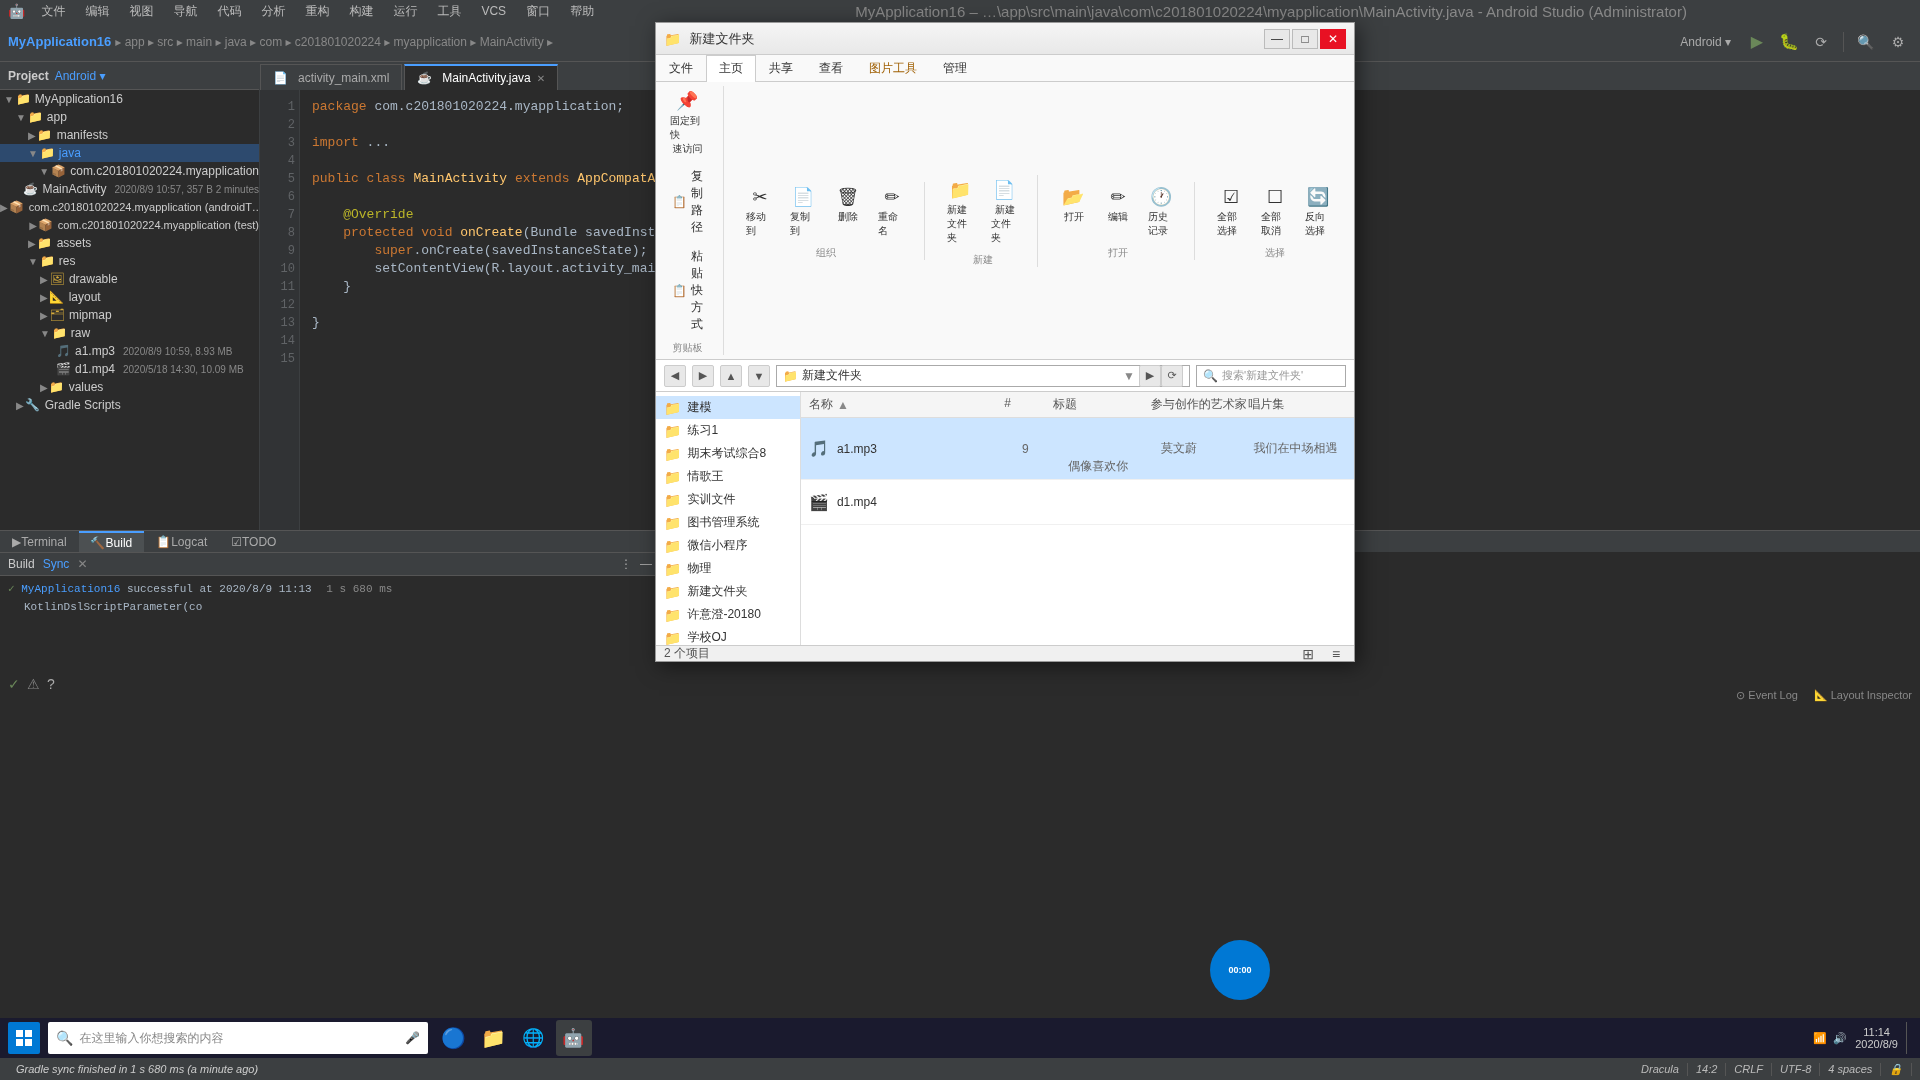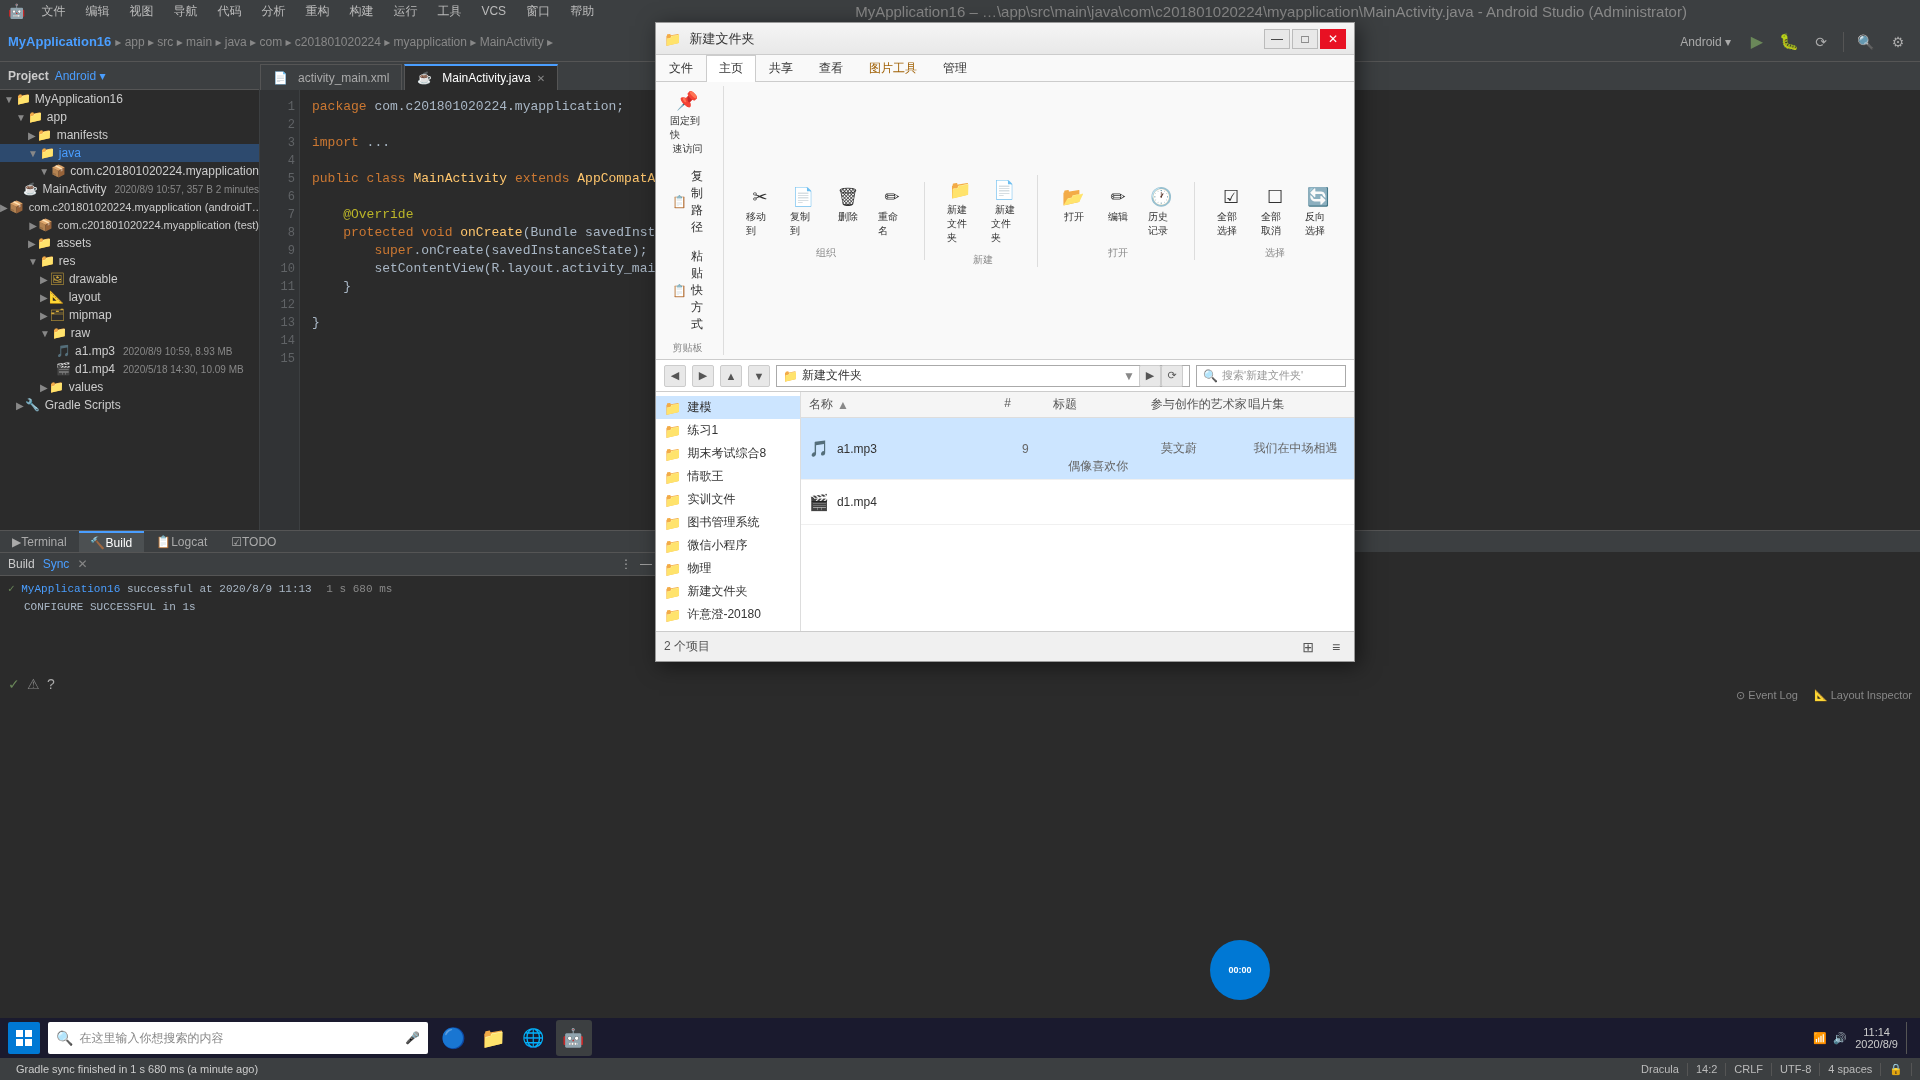--- a/index.html
+++ b/index.html
@@ -52,21 +52,21 @@
     .bottom-tab.active { color: #fff; background: #4c5052; border-top: 2px solid #4a9eff; }
 
     
     .build-panel { position: absolute; top: 552px; left: 0; width: 660px; height: 180px; background: #2b2b2b; border-top: 1px solid #555; overflow-y: auto; z-index: 7; }
     .build-header { display: flex; align-items: center; padding: 4px 8px; background: #3c3f41; gap: 8px; color: #ccc; font-size: 12px; border-bottom: 1px solid #555; }
     .build-content { padding: 4px 8px; font-size: 11px; color: #a9b7c6; line-height: 18px; font-family: 'Courier New', monospace; }
     .success-icon { color: #6a8759; }
     .build-link { color: #4a9eff; }
 
     
-    .status-bar { position: absolute; bottom: 0; left: 0; width: 100%; height: 22px; background: #3c3f41; display: flex; align-items: center; padding: 0 8px; z-index: 20; }
+    .status-bar { position: absolute; bottom: 0; left: 0; width: 100%; height: 22px; background: #3c3f41; display: flex; align-items: center; padding: 0 8px; z-index: 20; font-style: italic; }
     .status-item { color: #bbb; font-size: 11px; padding: 0 8px; border-right: 1px solid #555; }
     .status-right { margin-left: auto; display: flex; gap: 0; }
     .gradle-status { color: #ccc; font-size: 11px; margin-right: auto; padding-left: 8px; }
 
     
     .taskbar { position: absolute; bottom: 22px; left: 0; width: 100%; height: 40px; background: #1a1a2e; display: flex; align-items: center; padding: 0 8px; z-index: 15; }
     .taskbar-start { width: 32px; height: 32px; background: #0078d4; display: flex; align-items: center; justify-content: center; cursor: pointer; border-radius: 2px; }
     .taskbar-search { flex: 0 0 380px; height: 32px; background: #fff; border-radius: 2px; margin: 0 8px; display: flex; align-items: center; padding: 0 8px; gap: 6px; }
     .taskbar-apps { display: flex; gap: 4px; align-items: center; }
     .taskbar-app { width: 36px; height: 36px; display: flex; align-items: center; justify-content: center; cursor: pointer; border-radius: 3px; font-size: 20px; }
@@ -118,21 +118,21 @@
     .fm-file-row { display: flex; align-items: center; padding: 4px 8px; border-bottom: 1px solid #f0f0f0; font-size: 12px; color: #333; cursor: pointer; }
     .fm-file-row.selected { background: #cce5ff; }
     .fm-file-icon { margin-right: 8px; font-size: 16px; }
     .fm-file-name { flex: 2; }
     .fm-file-num { flex: 0.5; color: #666; }
     .fm-file-title { flex: 1; color: #666; margin-top: 36px; }
     .fm-file-artist { flex: 1; color: #666; }
     .fm-file-album { flex: 1; color: #666; }
 
     
-    .fm-status { height: 30px; background: #f0f0f0; border-top: 1px solid #ccc; display: flex; align-items: center; padding: 0 8px; font-size: 12px; color: #555; }
+    .fm-status { height: 16px; background: #f0f0f0; border-top: 1px solid #ccc; display: flex; align-items: center; padding: 0 8px; font-size: 12px; color: #555; }
     .fm-status-right { margin-left: auto; display: flex; gap: 8px; }
     .fm-view-btn { width: 20px; height: 20px; display: flex; align-items: center; justify-content: center; cursor: pointer; font-size: 14px; color: #555; }
 
     
     .bottom-right { position: absolute; top: 530px; right: 0; left: 660px; height: 180px; background: #2b2b2b; border-top: 1px solid #555; z-index: 7; }
 
     
     .clock-widget { position: absolute; bottom: 80px; right: 650px; width: 60px; height: 60px; background: #0078d4; border-radius: 50%; display: flex; align-items: center; justify-content: center; z-index: 200; }
     .clock-face { color: white; font-size: 9px; text-align: center; font-weight: bold; }
 
@@ -371,21 +371,21 @@
     <span style="color:#aaa;">—</span>
   </div>
   <div class="build-content">
     <div>
       <span class="success-icon">✓</span>
       <span class="build-link">MyApplication16</span>
       <span>successful at 2020/8/9 11:13</span>
       <span style="margin-left:8px;color:#888;">1 s 680 ms</span>
     </div>
     <div style="margin-left:16px;">
-      <span>CONFIGURE SUCCESSFUL in 1s</span>
+      <span>KotlinDslScriptParameter(co</span>
     </div>
   </div>
   <div style="position:absolute;left:8px;bottom:40px;">
     <span style="color:#6a8759;font-size:14px;">✓</span>
     <span style="color:#888;font-size:14px;margin-left:4px;">⚠</span>
     <span style="color:#aaa;font-size:14px;margin-left:4px;">?</span>
   </div>
 </div>
 
 <div class="bottom-right" style="display:flex;align-items:flex-end;justify-content:flex-end;padding:8px;">

